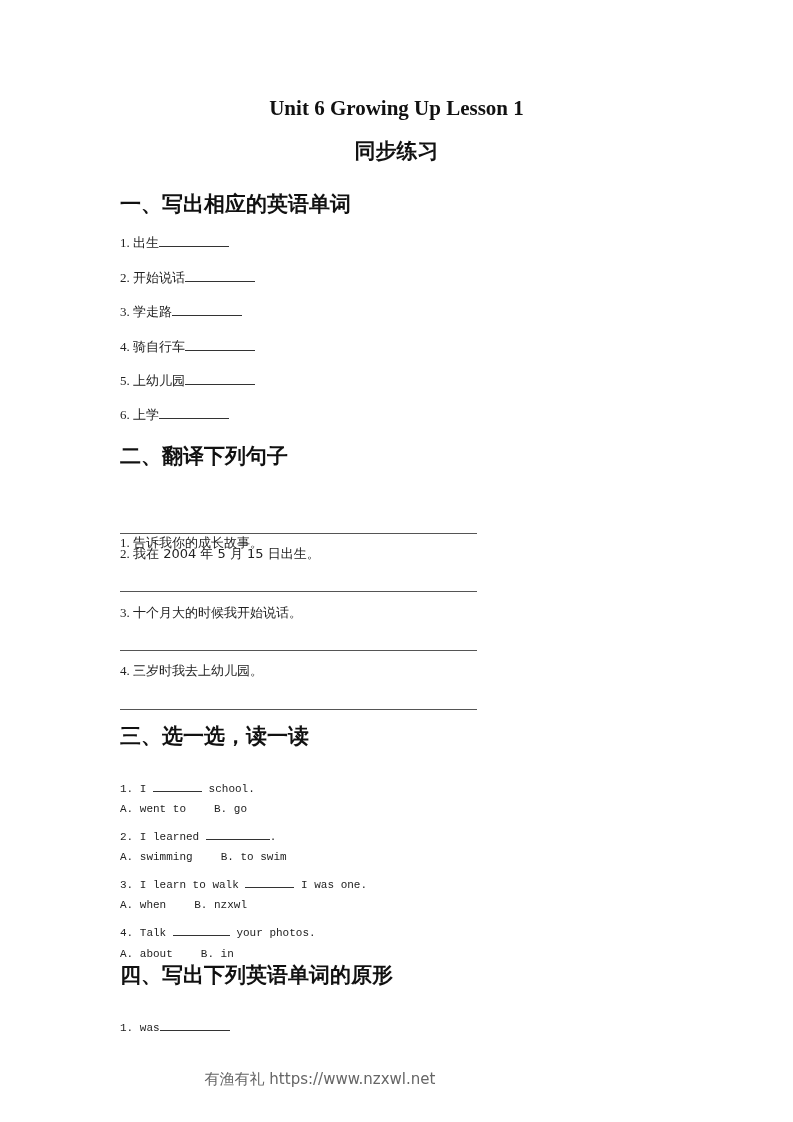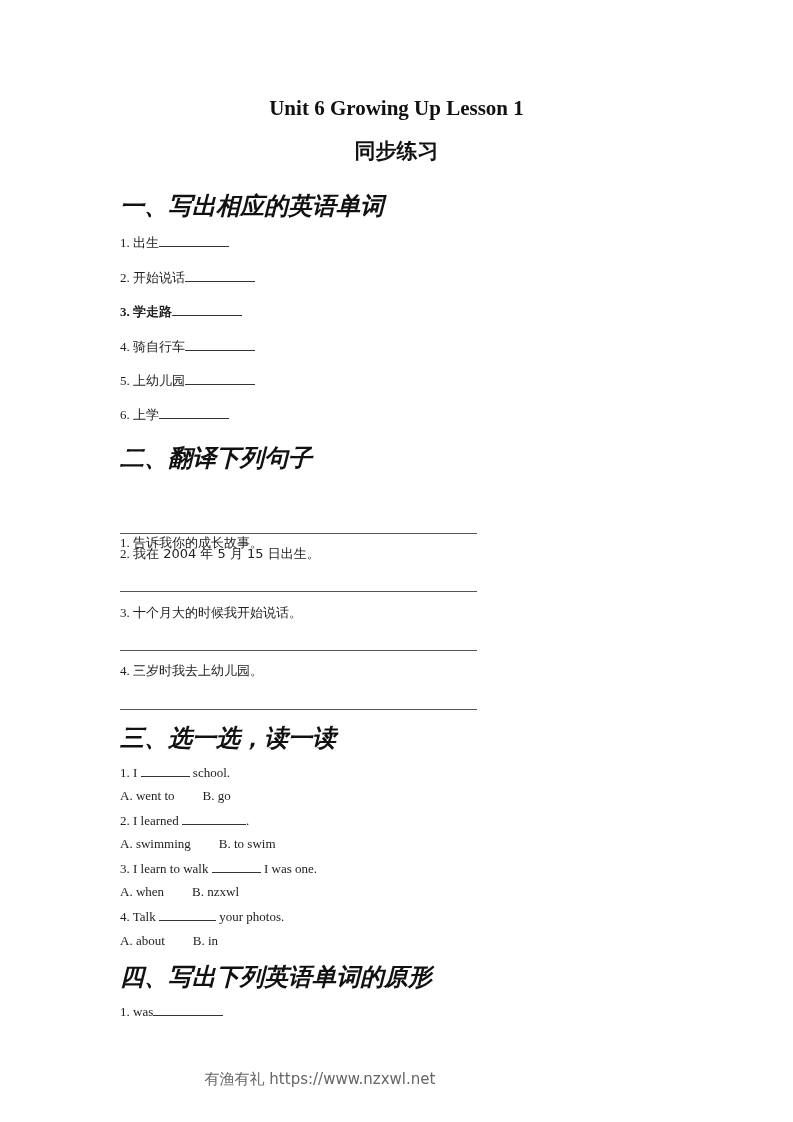--- a/index.html
+++ b/index.html
@@ -10,59 +10,59 @@
     .abs { position: absolute; }
     .title {
       left: 0; width: 793px; top: 96px; text-align: center;
       font-size: 21px; font-weight: bold; font-family: "Liberation Serif", serif;
     }
     .subtitle {
       left: 0; width: 793px; top: 137px; text-align: center;
       font-size: 21px; font-weight: bold; font-family: "DejaVu Sans", sans-serif;
     }
     .section-head {
-      left: 120px; font-size: 24px; font-weight: bold;
-      font-family: "DejaVu Sans", sans-serif; color: #111; font-style: italic;
+      left: 120px; font-size: 21px; font-weight: bold;
+      font-family: "DejaVu Sans", sans-serif; color: #111;
     }
     .item {
       left: 120px; font-size: 13px; color: #222; white-space: nowrap;
     }
     .item .num { font-family: "Liberation Serif", serif; }
     .item .cn { font-family: "DejaVu Sans", sans-serif; font-size: 13px; }
     .blank {
       display: inline-block; border-bottom: 1px solid #333; height: 12px;
       vertical-align: baseline;
     }
     .answer-line {
       left: 120px; width: 357px; height: 0; border-top: 1px solid #555;
     }
     .footer {
       left: 0; width: 640px; top: 1070px; text-align: center;
       font-size: 15px; color: #666; font-family: "DejaVu Sans", sans-serif;
     }
-    .en { font-family: Liberation Serif, serif; font-size: 13px; color: #222; }
+    .en { font-family: Liberation Mono, monospace; font-size: 11px; color: #222; margin-top: 15px; }
     .opt-b { display: inline-block; }
   </style>
 </head>
 <body>
 
 <div class="abs title">Unit 6 Growing Up Lesson 1</div>
 <div class="abs subtitle">同步练习</div>
 
 <div class="abs section-head" style="top:190px;">一、写出相应的英语单词</div>
 
 <div class="abs item" style="top:234px;">
   <span class="num">1.</span>
   <span class="cn">出生</span><span class="blank" style="width:70px;"></span>
 </div>
 <div class="abs item" style="top:269px;">
   <span class="num">2.</span>
   <span class="cn">开始说话</span><span class="blank" style="width:70px;"></span>
 </div>
-<div class="abs item" style="top:303px;font-weight:bold;">
+<div class="abs item" style="top:303px;">
   <span class="num">3.</span>
   <span class="cn">学走路</span><span class="blank" style="width:70px;"></span>
 </div>
 <div class="abs item" style="top:338px;">
   <span class="num">4.</span>
   <span class="cn">骑自行车</span><span class="blank" style="width:70px;"></span>
 </div>
 <div class="abs item" style="top:372px;">
   <span class="num">5.</span>
   <span class="cn">上幼儿园</span><span class="blank" style="width:70px;"></span>

